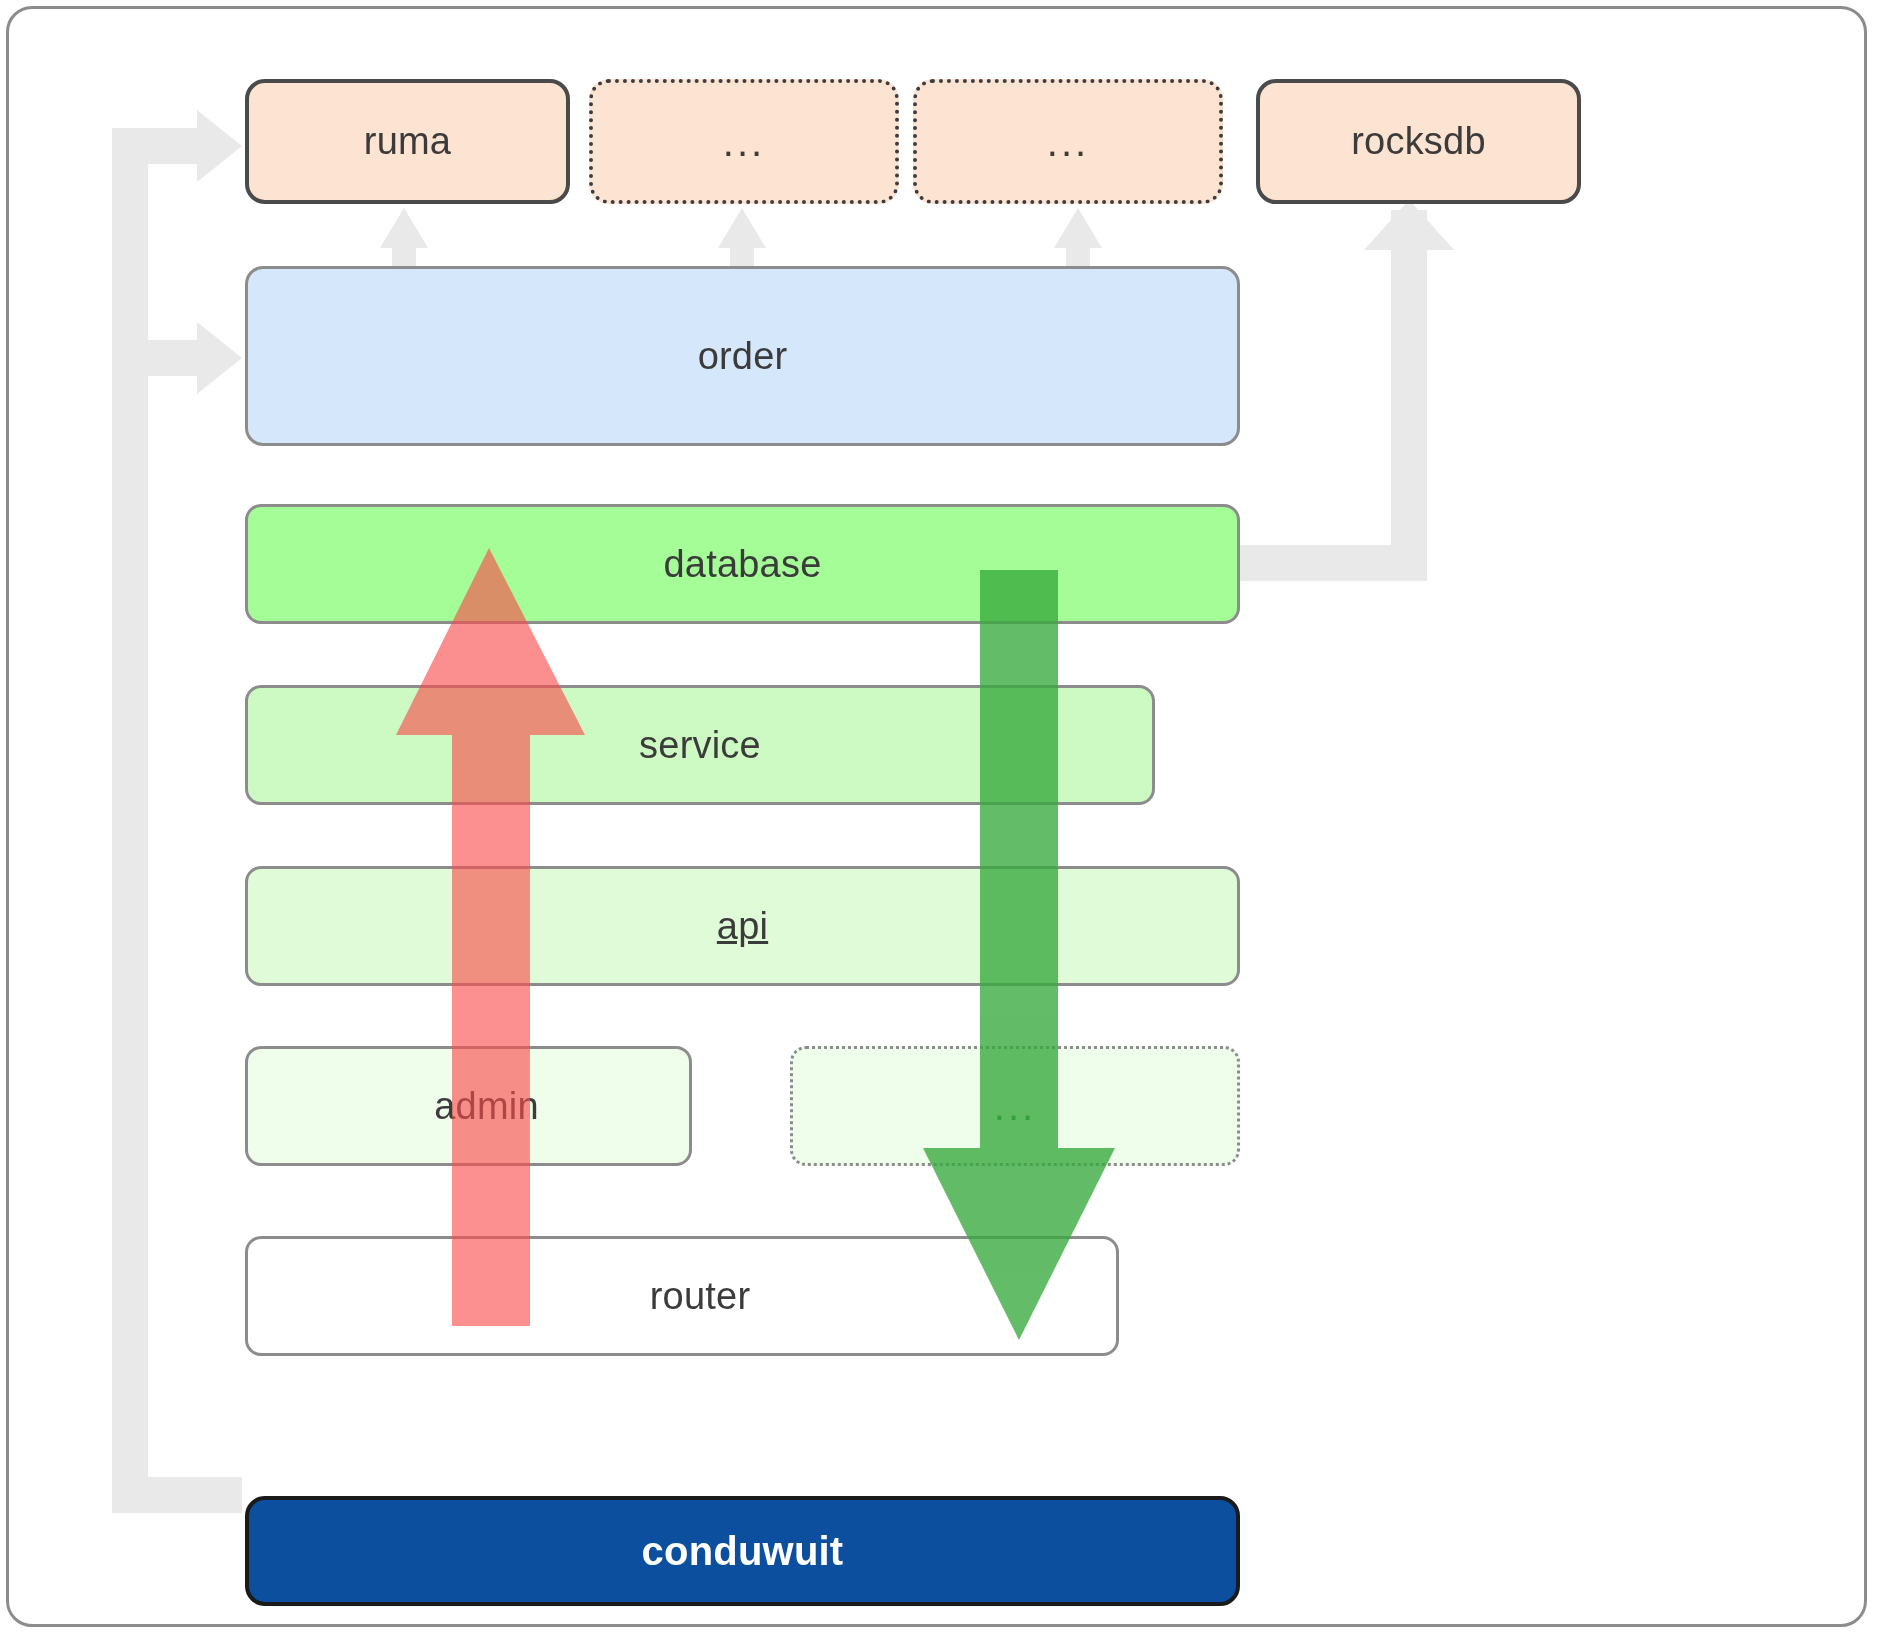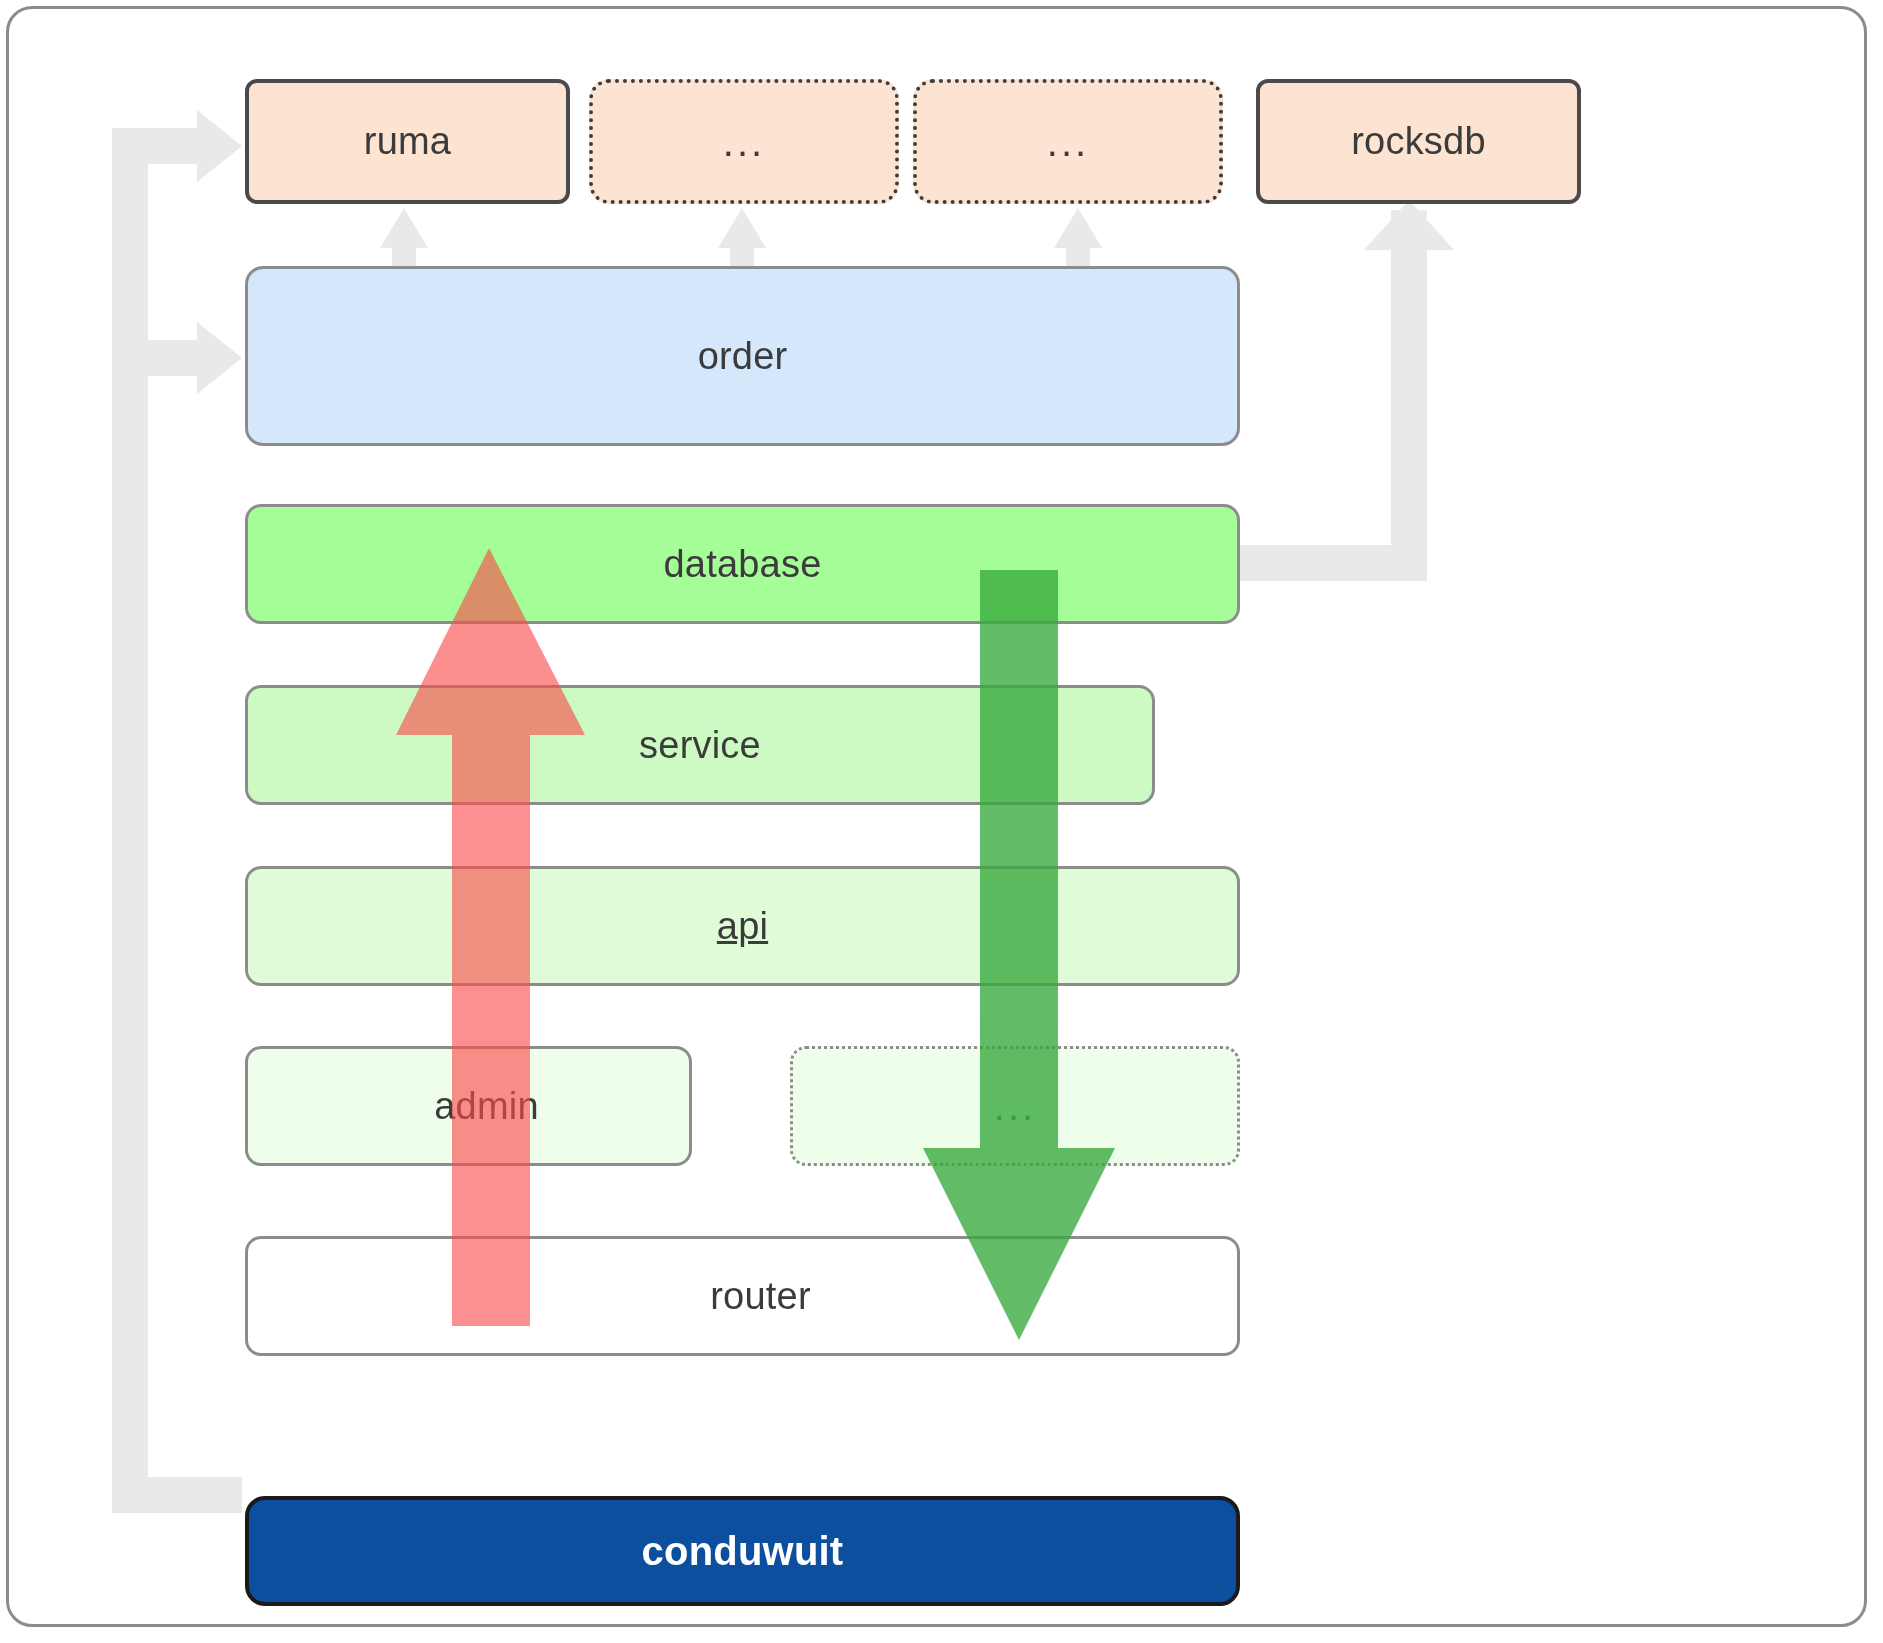--- a/index.html
+++ b/index.html
@@ -33,21 +33,21 @@
     align-items: center;
     justify-content: center;
     border-radius: 16px;
     font-size: 38px;
     color: #3b3b3b;
     letter-spacing: 0.2px;
   }
   .node.dep {
     background: #fde3d2;
     border: 4px solid #4a4a4a;
-    border-radius: 12px;
+    border-radius: 20px;
   }
   .node.dep-dotted {
     background: #fde3d2;
     border: 4px dotted #3d3d3d;
     border-radius: 20px;
   }
   .node.core {
     background: #d4e7fb;
     border: 3px solid #8c8c8c;
     border-radius: 18px;
@@ -195,21 +195,21 @@
   </div>
 
   <div class="node admin" style="left:245px; top:1046px; width:447px; height:120px;">
     <span>admin</span>
   </div>
 
   <div class="node dots-box" style="left:790px; top:1046px; width:450px; height:120px;">
     <span class="dots green">...</span>
   </div>
 
-  <div class="node router" style="left:245px; top:1236px; width:995px; height:120px;padding-left:36px;">
+  <div class="node router" style="left:245px; top:1236px; width:874px; height:120px;padding-left:36px;">
     <span>router</span>
   </div>
 
   <div class="node conduwuit" style="left:245px; top:1450px; width:995px; height:110px;">
     <span>conduwuit</span>
   </div>
 
   <svg class="overlay" viewBox="0 0 1883 1643">
 
     <g opacity="0.62">

